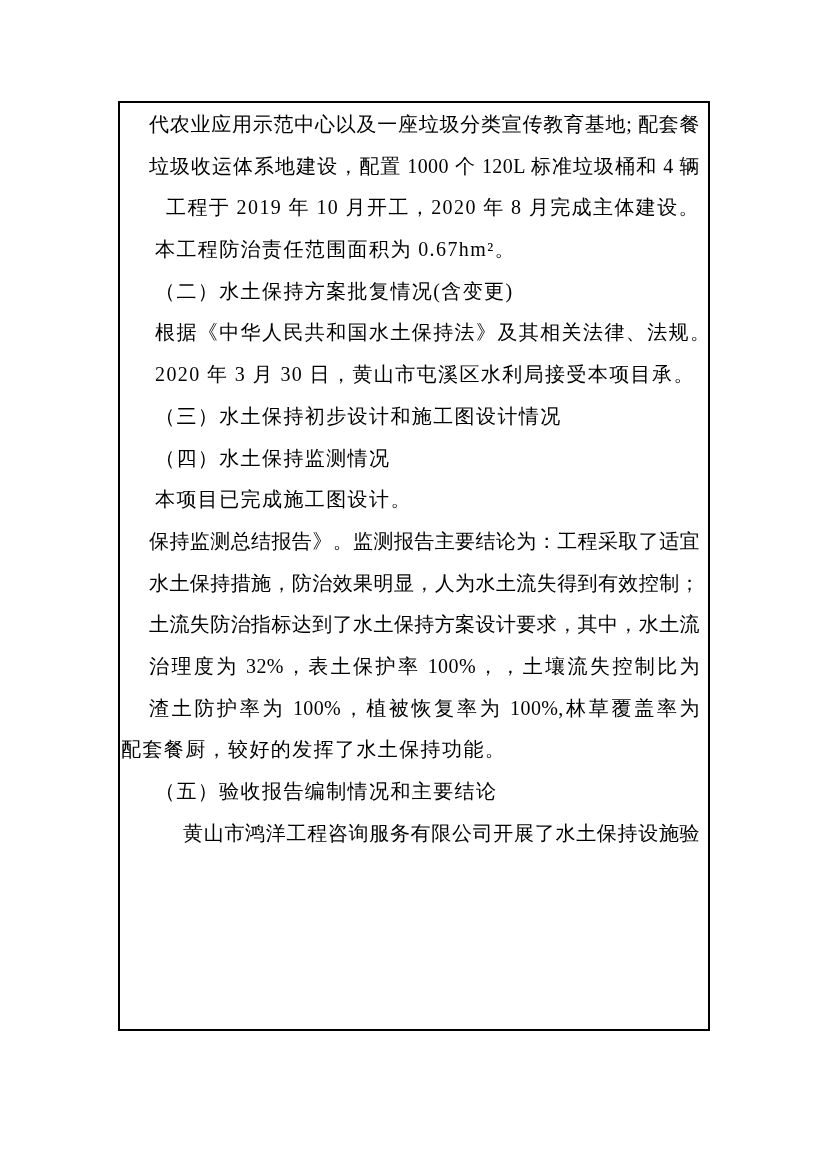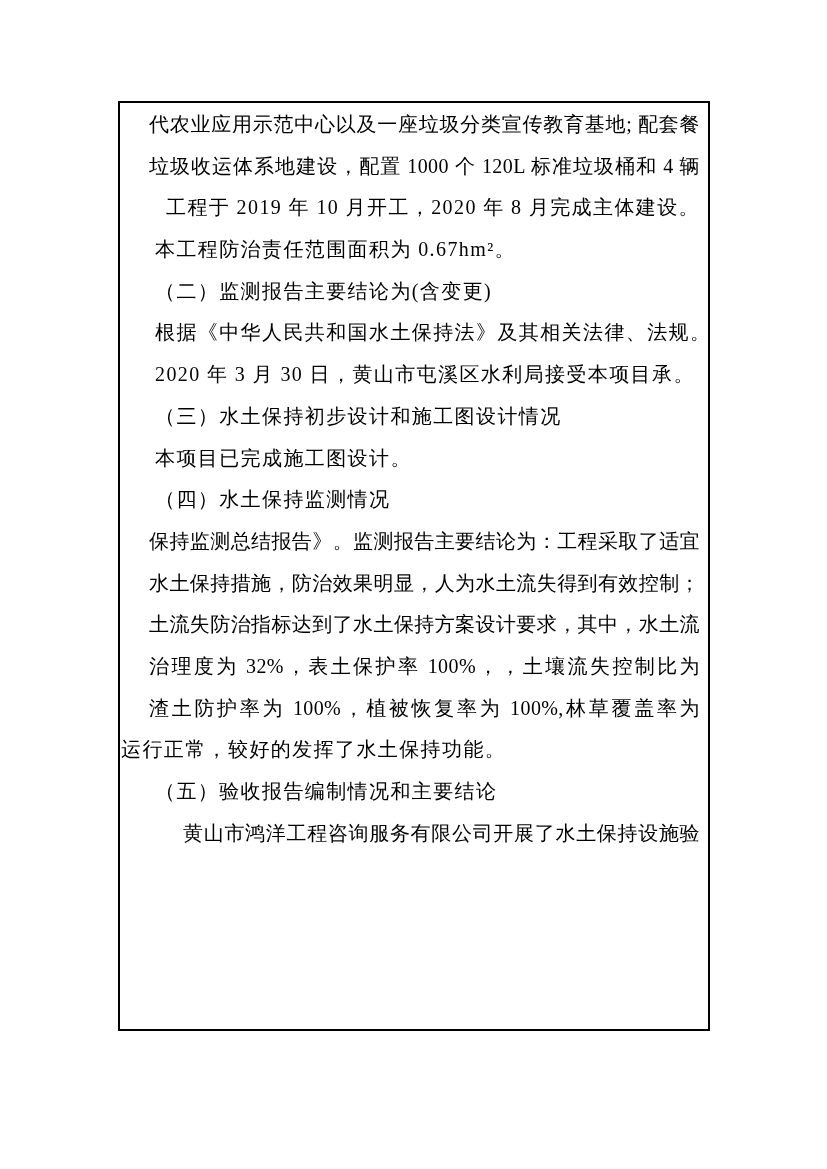--- a/index.html
+++ b/index.html
@@ -54,44 +54,44 @@
           <div class="line full">代农业应用示范中心以及一座垃圾分类宣传教育基地; 配套餐厨</div>
           <div class="line full">垃圾收运体系地建设，配置 1000 个 120L 标准垃圾桶和 4 辆 5t</div>
         </div>
         <div class="para">
           <div class="line indent-wide">工程于 2019 年 10 月开工，2020 年 8 月完成主体建设。</div>
         </div>
         <div class="para">
           <div class="line indent-normal">本工程防治责任范围面积为 0.67hm²。</div>
         </div>
         <div class="para">
-          <div class="line indent-normal">（二）监测报告主要结论为(含变更)</div>
+          <div class="line indent-normal">（二）水土保持方案批复情况(含变更)</div>
         </div>
         <div class="para">
           <div class="line indent-normal">根据《中华人民共和国水土保持法》及其相关法律、法规。</div>
         </div>
         <div class="para">
           <div class="line indent-normal">2020 年 3 月 30 日，黄山市屯溪区水利局接受本项目承。</div>
         </div>
         <div class="para">
           <div class="line indent-normal">（三）水土保持初步设计和施工图设计情况</div>
         </div>
         <div class="para">
-          <div class="line indent-normal">本项目已完成施工图设计。</div>
+          <div class="line indent-normal">（四）水土保持监测情况</div>
         </div>
         <div class="para">
-          <div class="line indent-normal">（四）水土保持监测情况</div>
+          <div class="line indent-normal">本项目已完成施工图设计。</div>
         </div>
         <div class="para">
           <div class="line full">保持监测总结报告》。监测报告主要结论为：工程采取了适宜的</div>
           <div class="line full">水土保持措施，防治效果明显，人为水土流失得到有效控制；水</div>
           <div class="line full">土流失防治指标达到了水土保持方案设计要求，其中，水土流失</div>
           <div class="line full">治理度为 32%，表土保护率 100%，，土壤流失控制比为 1.0，</div>
           <div class="line full">渣土防护率为 100%，植被恢复率为 100%,林草覆盖率为 66.5%，</div>
-          <div class="line">运行正常，较好的发挥了水土保持功能。</div>
+          <div class="line">配套餐厨，较好的发挥了水土保持功能。</div>
         </div>
         <div class="para">
           <div class="line indent-normal">（五）验收报告编制情况和主要结论</div>
         </div>
         <div class="para">
           <div class="line full indent-normal">黄山市鸿洋工程咨询服务有限公司开展了水土保持设施验</div>
         </div>
       </div>
   </div>
 </div>

